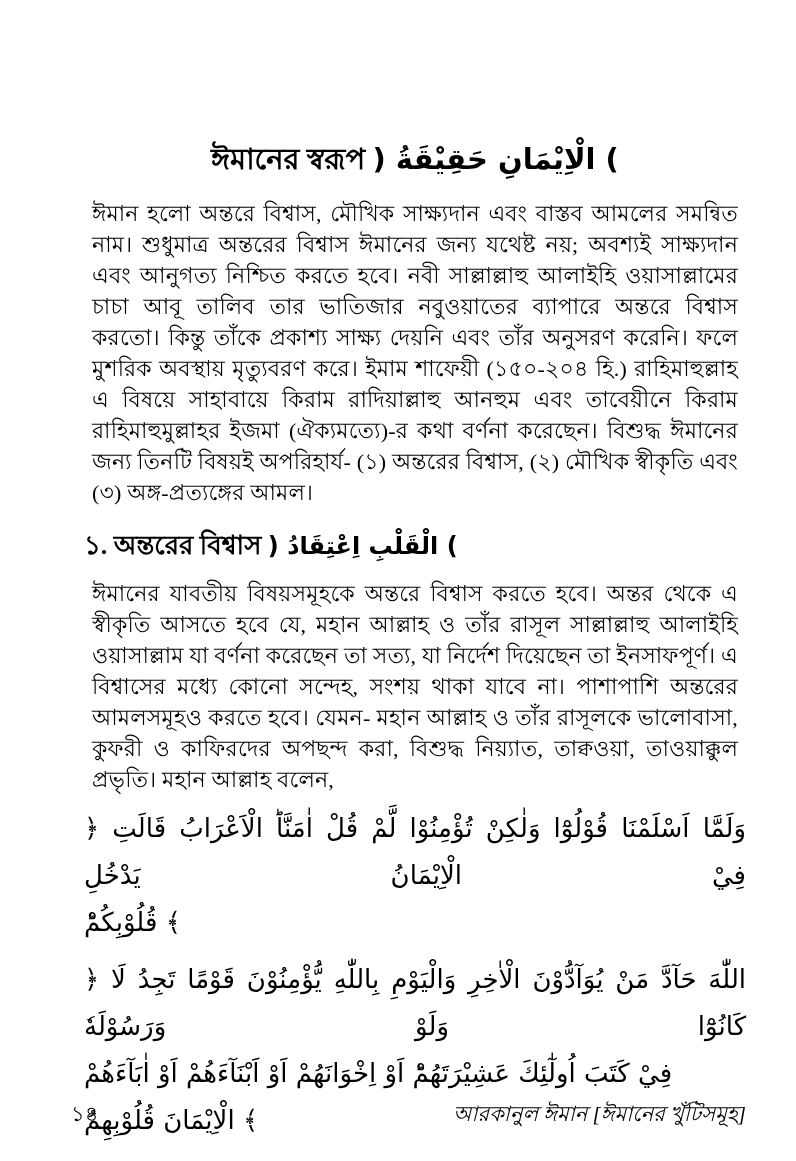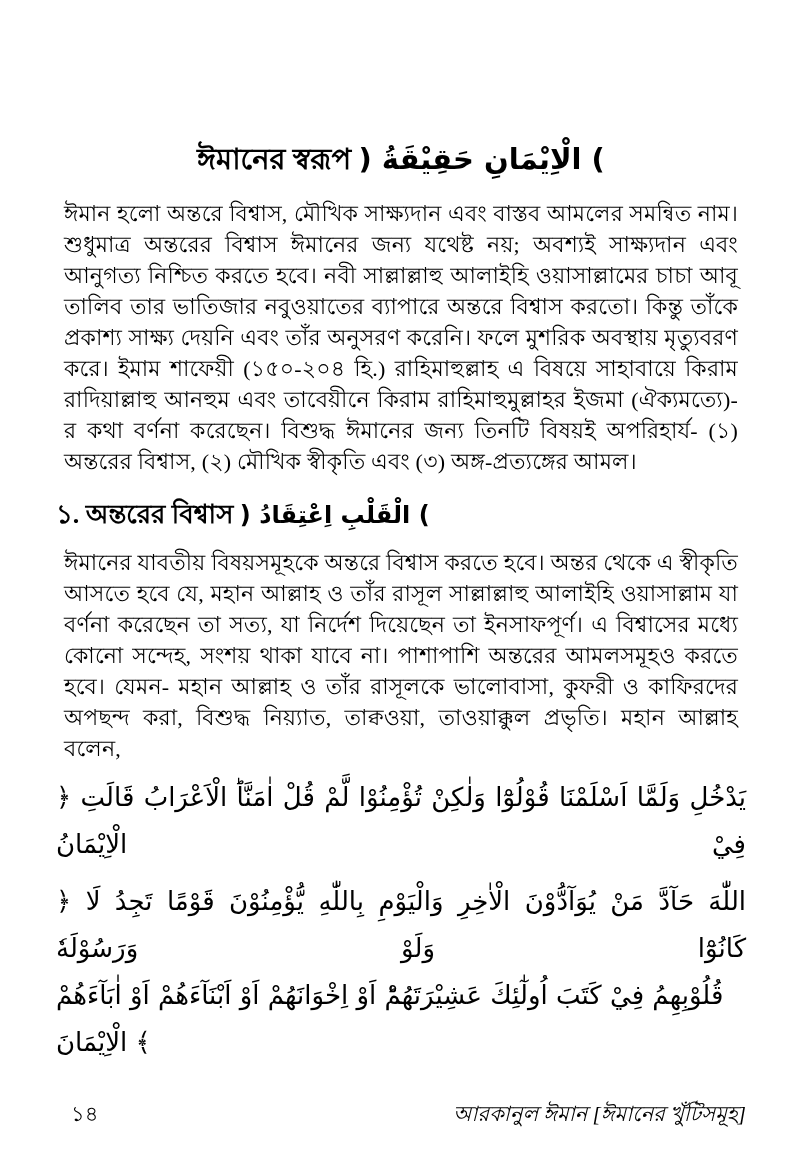--- a/index.html
+++ b/index.html
@@ -4,21 +4,21 @@
 <style>
   html, body { margin: 0; padding: 0; background: #e8e8e8; }
   .page {
     position: relative;
     width: 796px;
     height: 1161px;
     margin: 0 auto;
     background: #ffffff;
     color: #000000;
     box-sizing: border-box;
-    padding: 136px 50px 0 56px;
+    padding: 136px 50px 0 84px;
     font-family: "Liberation Serif", "DejaVu Serif", serif;
     overflow: hidden;
   }
   .page-title {
     text-align: center;
     font-size: 29px;
     font-weight: bold;
     margin: 0 0 16px 0;
     line-height: 46px;
   }
@@ -89,20 +89,21 @@
 
   <h2 class="section-heading">
     <span>১. অন্তরের বিশ্বাস</span>
     <span class="arabic"><span dir="rtl">(</span> <span dir="rtl">اِعْتِقَادُ</span> <span dir="rtl">الْقَلْبِ</span> <span dir="rtl">)</span></span>
   </h2>
 
   <p class="body-para">ঈমানের যাবতীয় বিষয়সমূহকে অন্তরে বিশ্বাস করতে হবে। অন্তর থেকে এ স্বীকৃতি আসতে হবে যে, মহান আল্লাহ ও তাঁর রাসূল সাল্লাল্লাহু আলাইহি ওয়াসাল্লাম যা বর্ণনা করেছেন তা সত্য, যা নির্দেশ দিয়েছেন তা ইনসাফপূর্ণ। এ বিশ্বাসের মধ্যে কোনো সন্দেহ, সংশয় থাকা যাবে না। পাশাপাশি অন্তরের আমলসমূহও করতে হবে। যেমন- মহান আল্লাহ ও তাঁর রাসূলকে ভালোবাসা, কুফরী ও কাফিরদের অপছন্দ করা, বিশুদ্ধ নিয়্যাত, তাক্বওয়া, তাওয়াক্কুল প্রভৃতি। মহান আল্লাহ বলেন,</p>
 
   <div class="verse-block arabic">
     <div class="verse-line-1"><span dir="rtl">﴿</span> <span dir="rtl">قَالَتِ</span> <span dir="rtl">الْاَعْرَابُ</span> <span dir="rtl">اٰمَنَّاؕ</span> <span dir="rtl">قُلْ</span> <span dir="rtl">لَّمْ</span> <span dir="rtl">تُؤْمِنُوْا</span> <span dir="rtl">وَلٰكِنْ</span> <span dir="rtl">قُوْلُوْٓا</span> <span dir="rtl">اَسْلَمْنَا</span> <span dir="rtl">وَلَمَّا</span> <span dir="rtl">يَدْخُلِ</span> <span dir="rtl">الْاِيْمَانُ</span> <span dir="rtl">فِيْ</span></div>
+    <div class="verse-line-2"><span dir="rtl">قُلُوْبِكُمْؕ</span> <span dir="rtl">﴾</span></div>
   </div>
 
 
   <div class="verse-block arabic">
     <div class="verse-line-1"><span dir="rtl">﴿</span> <span dir="rtl">لَا</span> <span dir="rtl">تَجِدُ</span> <span dir="rtl">قَوْمًا</span> <span dir="rtl">يُّؤْمِنُوْنَ</span> <span dir="rtl">بِاللّٰهِ</span> <span dir="rtl">وَالْيَوْمِ</span> <span dir="rtl">الْاٰخِرِ</span> <span dir="rtl">يُوَآدُّوْنَ</span> <span dir="rtl">مَنْ</span> <span dir="rtl">حَآدَّ</span> <span dir="rtl">اللّٰهَ</span> <span dir="rtl">وَرَسُوْلَهٗ</span> <span dir="rtl">وَلَوْ</span> <span dir="rtl">كَانُوْٓا</span></div>
     <div class="verse-line-2"><span dir="rtl">اٰبَآءَهُمْ</span> <span dir="rtl">اَوْ</span> <span dir="rtl">اَبْنَآءَهُمْ</span> <span dir="rtl">اَوْ</span> <span dir="rtl">اِخْوَانَهُمْ</span> <span dir="rtl">اَوْ</span> <span dir="rtl">عَشِيْرَتَهُمْؕ</span> <span dir="rtl">اُولٰٓئِكَ</span> <span dir="rtl">كَتَبَ</span> <span dir="rtl">فِيْ</span> <span dir="rtl">قُلُوْبِهِمُ</span> <span dir="rtl">الْاِيْمَانَ</span> <span dir="rtl">﴾</span></div>
   </div>
 
   <div class="page-footer">
     <span class="footer-page-number">১৪</span>

